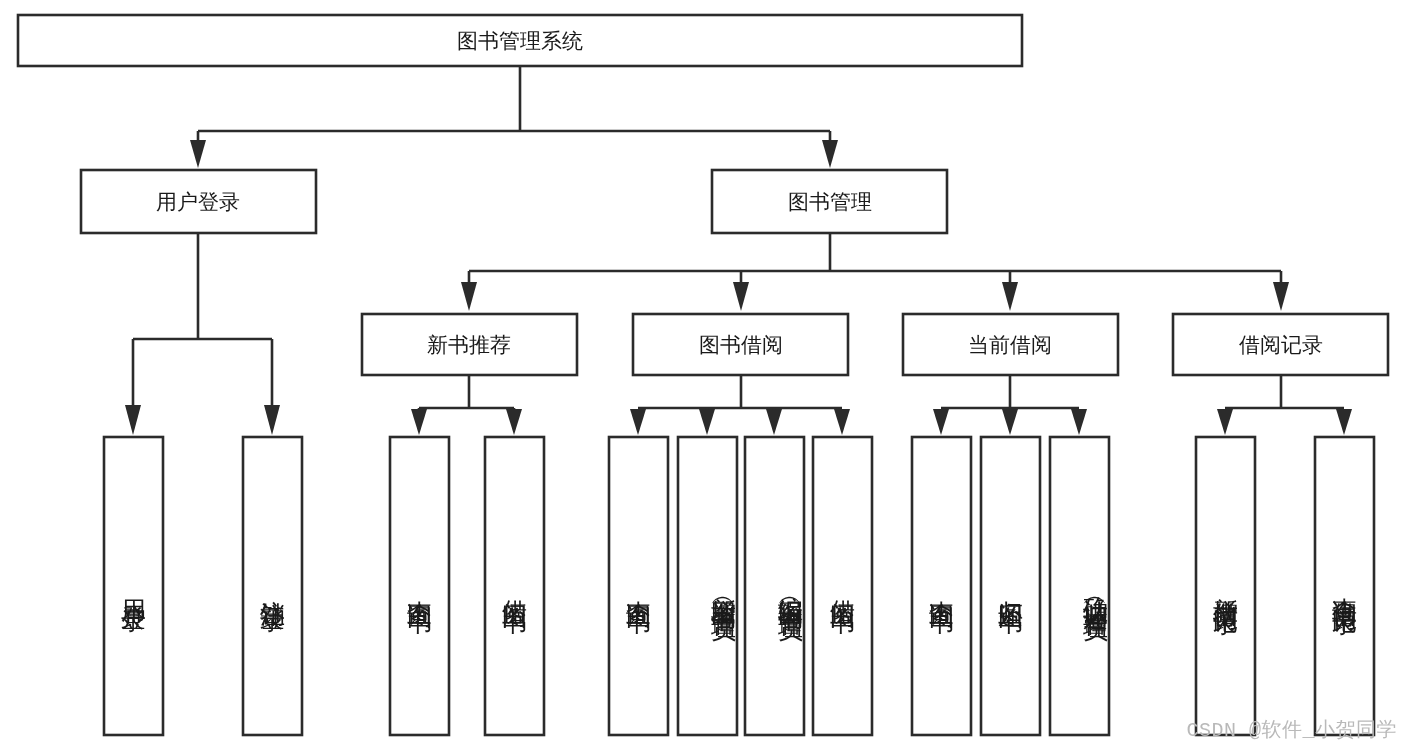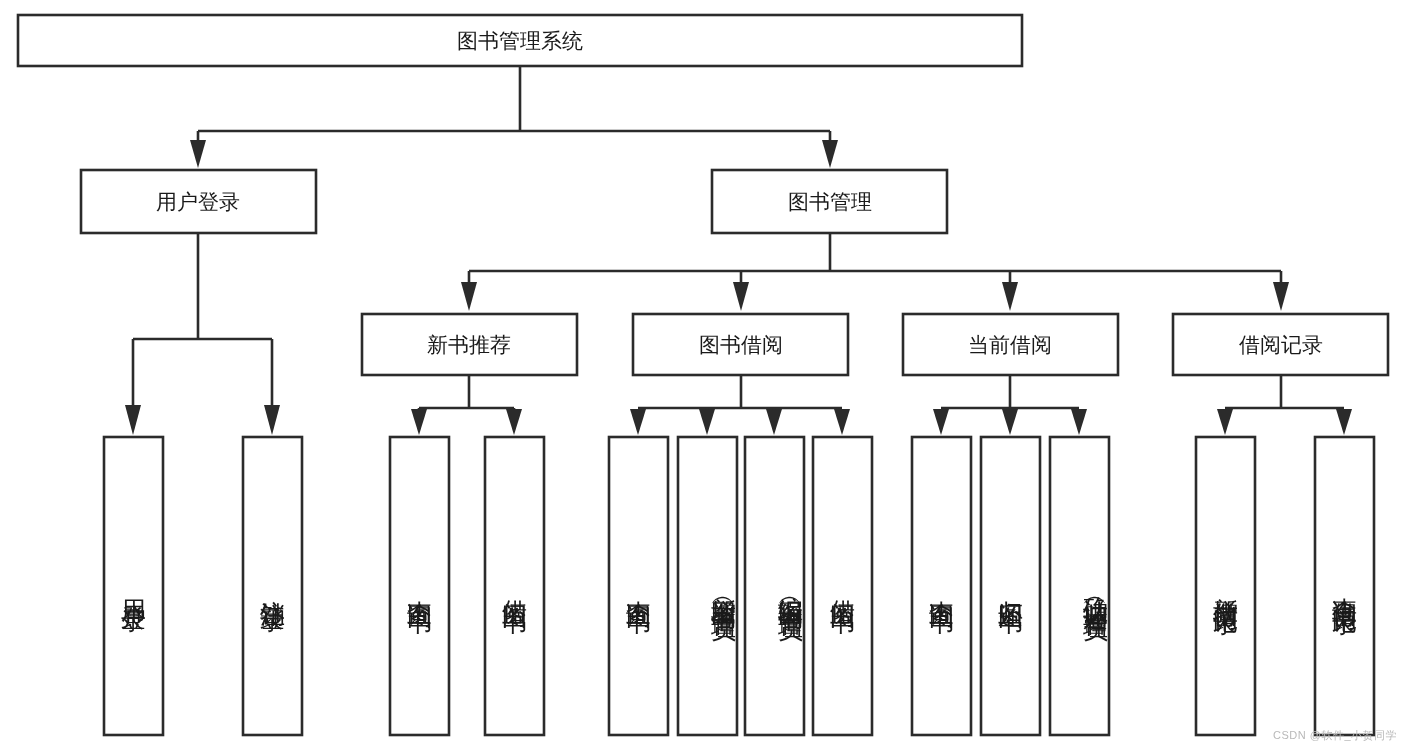--- a/index.html
+++ b/index.html
@@ -67,22 +67,22 @@
     line-height: 1.08;
     letter-spacing: 3px;
     color: #1a1a1a;
     white-space: nowrap;
     pointer-events: none;
   }
   .watermark {
     position: absolute;
     right: 8px;
     bottom: 4px;
-    font-family: Liberation Sans, sans-serif;
-    font-size: 11px;
+    font-family: Liberation Mono, monospace;
+    font-size: 20px;
     color: #b9b9b9;
     letter-spacing: 0.5px;
     user-select: none;
   }
 </style>
 </head>
 <body>
 
 <div id="diagram-root">
 

